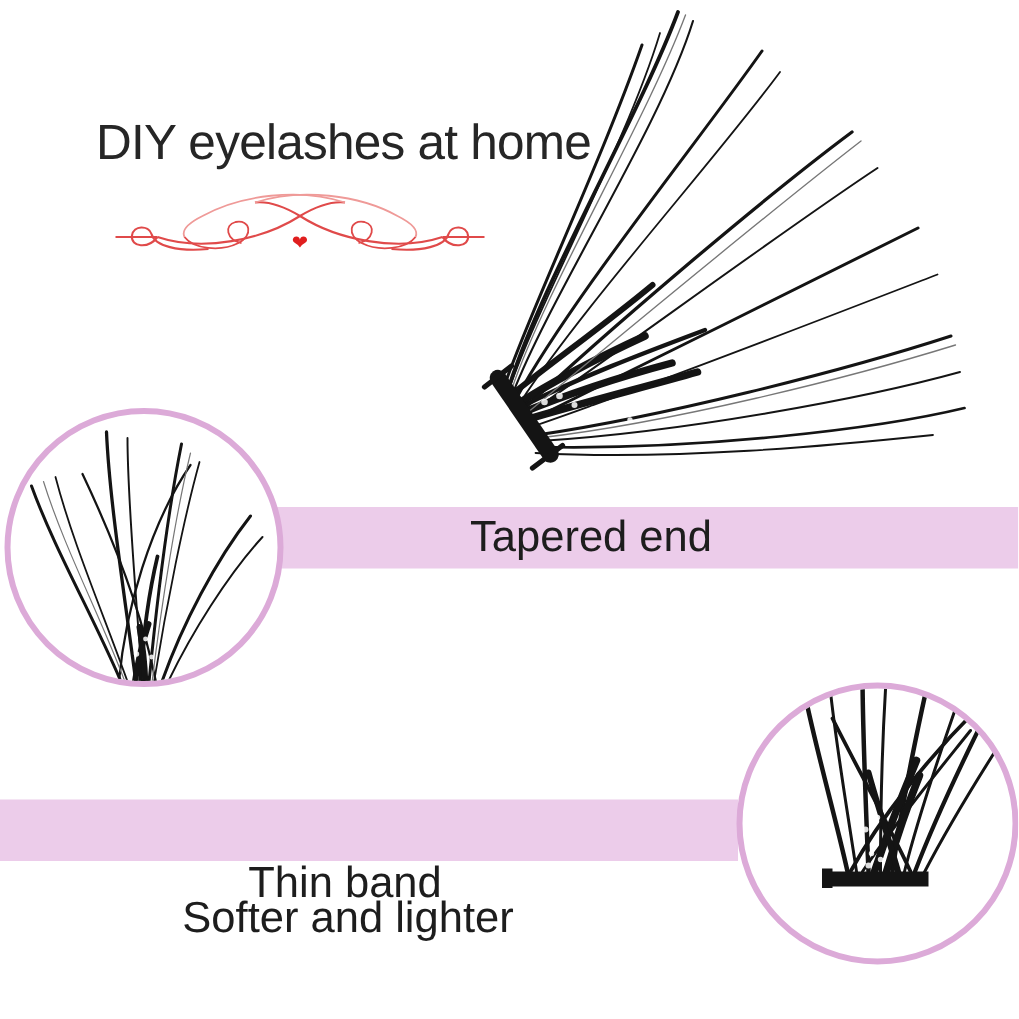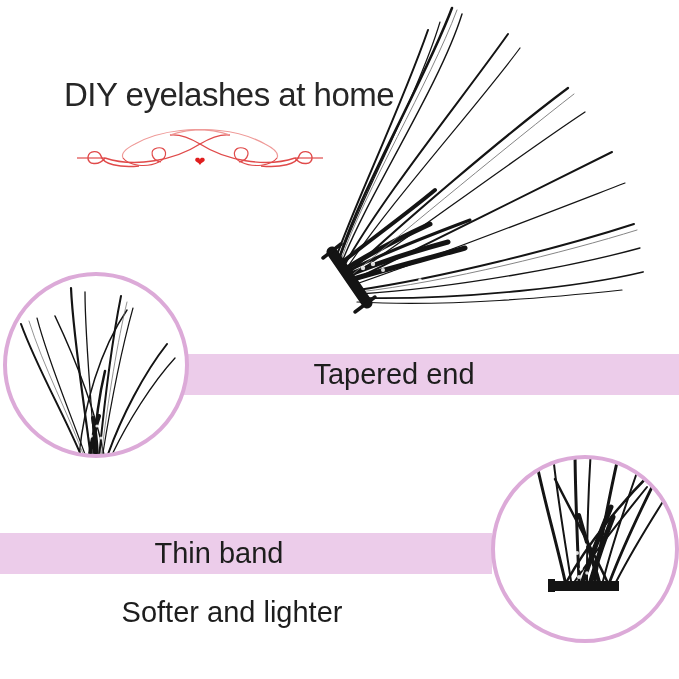--- a/index.html
+++ b/index.html
@@ -25,28 +25,28 @@
   .ornament{position:absolute;left:75px;top:122px;width:250px;height:56px;}
   .ornament svg{position:absolute;left:0;top:0;}
   .heart{
     position:absolute;left:50%;top:33px;transform:translateX(-50%);
     font-size:13px;line-height:13px;color:var(--heart-red);
   }
   .lash-large{position:absolute;left:300px;top:0;width:379px;height:340px;}
   .lash{fill:none;stroke:var(--lash-black);stroke-linecap:round;}
   .lash-soft{fill:none;stroke:#777;stroke-linecap:round;}
   .banner{position:absolute;height:41px;background:var(--banner-bg);}
-  .banner1{left:178px;top:354px;width:501px;}
+  .banner1{left:178px;top:338px;width:501px;}
   .banner2{left:0px;top:533px;width:492px;}
   .banner-label{
     position:absolute;top:0;transform:translateX(-50%);
     line-height:41px;font-size:29px;color:var(--body-text);white-space:nowrap;
   }
   .banner1 .banner-label{left:216px;}
-  .banner2 .banner-label{left:219px;}
+  .banner2 .banner-label{left:230px;margin-top:36px;}
   .desc{
     position:absolute;transform:translateX(-50%);
     font-size:29px;color:var(--body-text);white-space:nowrap;
   }
   .d1{left:402px;top:400px;}
   .d2{left:232px;top:596px;}
   .circle{
     position:absolute;box-sizing:border-box;border-radius:50%;
     border:4px solid var(--circle-border);background:#fff;overflow:hidden;
     z-index:3;

